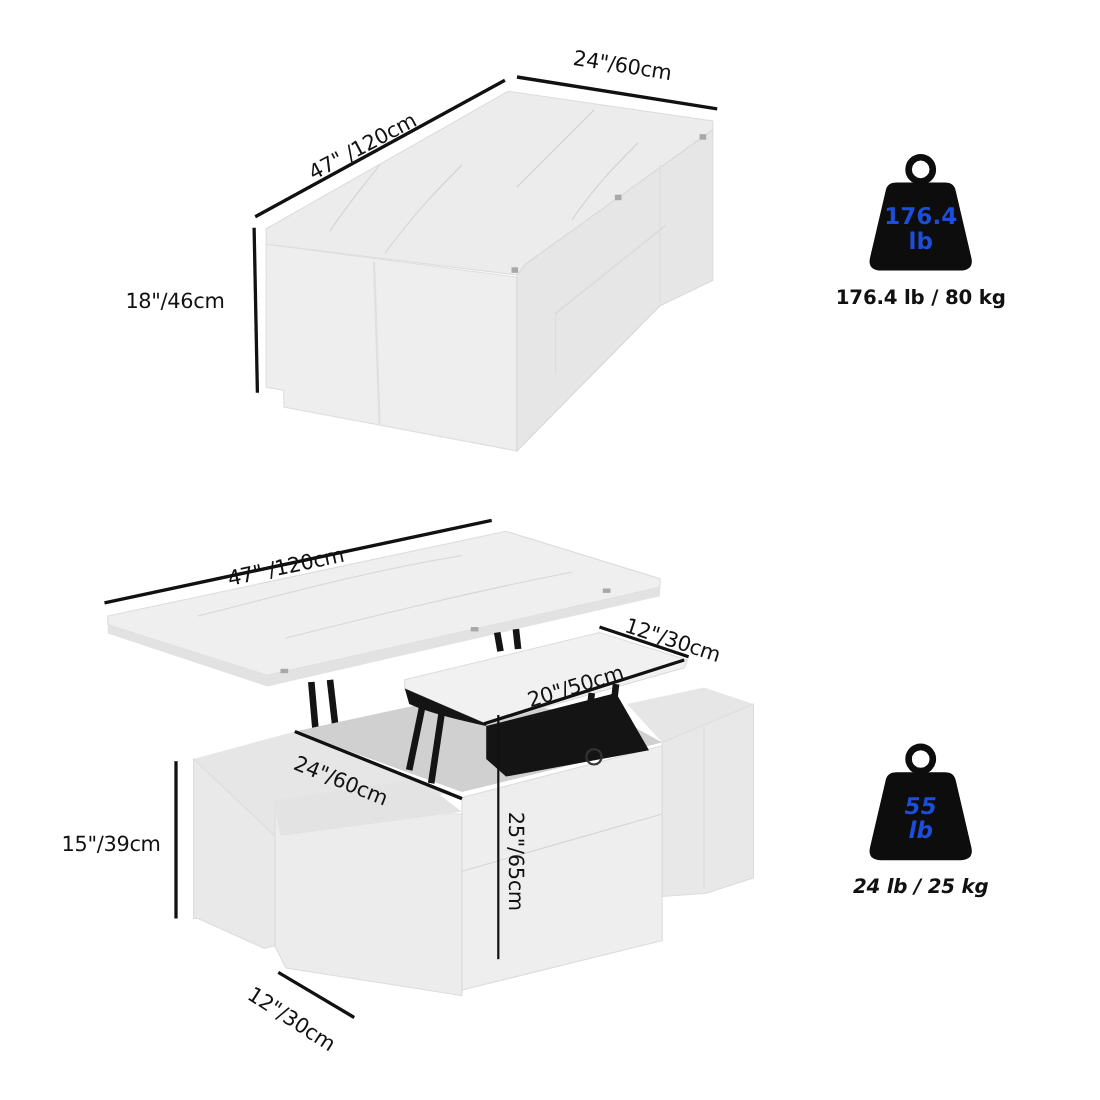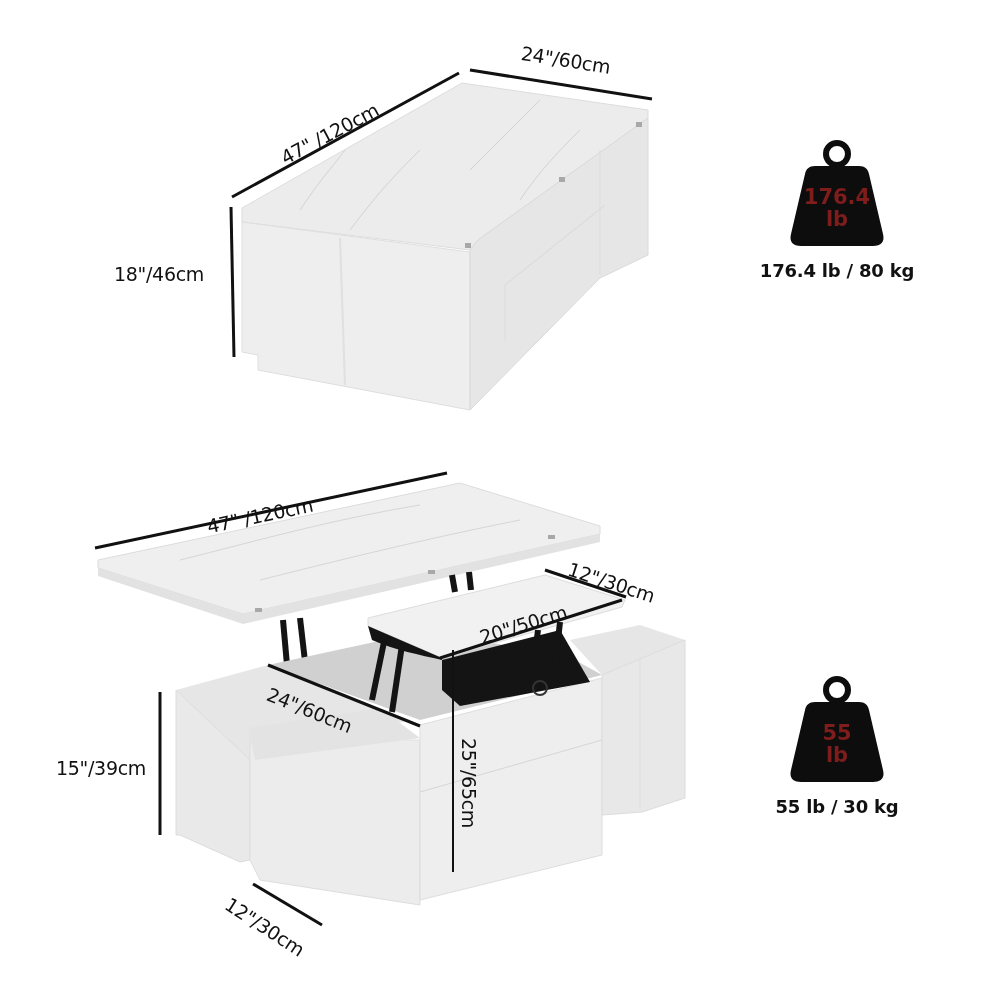--- a/index.html
+++ b/index.html
@@ -6,21 +6,21 @@
   body { width: 1000px; height: 1000px; position: relative; overflow: hidden;
          font-family: "DejaVu Sans", "Liberation Sans", sans-serif; color: #111; }
   .canvas { position: absolute; left: 0; top: 0; width: 1000px; height: 1000px; }
   svg.art { position: absolute; left: 0; top: 0; }
   .dim { position: absolute; font-size: 19px; font-weight: 400; color: #111;
          white-space: nowrap; transform-origin: 0 0; letter-spacing: -0.3px; }
   .weight-block { position: absolute; width: 220px; text-align: center; }
   .weight-icon { position: relative; width: 96px; height: 112px; margin: 0 auto; }
   .weight-icon svg { position: absolute; left: 0; top: 0; }
   .weight-icon .wv { position: absolute; left: 0; width: 96px; text-align: center;
-                     color: #7f1d1d; font-weight: 700; font-size: 21px; line-height: 22px; }
+                     color: #1d4ed8; font-weight: 700; font-size: 21px; line-height: 22px; }
   .weight-caption { font-weight: 700; font-size: 18px; margin-top: 12px; letter-spacing: -0.2px; }
 </style>
 </head>
 <body>
 
 <div class="canvas">
 
   <svg class="art" width="1000" height="1000">
 
     <polygon points="242,208 462,83 648,110 648,118 478,240 470,250 242,222" fill="#ececec" stroke="#dcdcdc" stroke-width="1"></polygon>
@@ -107,25 +107,25 @@
       <svg width="96" height="112" viewBox="0 0 96 112">
         <circle cx="48" cy="18" r="11" fill="none" stroke="#0d0d0d" stroke-width="6"></circle>
         <path d="M26,30 L70,30 C76,30 79,33 80,38 L94,98 C96,106 92,110 84,110 L12,110 C4,110 0,106 2,98 L16,38 C17,33 20,30 26,30 Z" fill="#0d0d0d"></path>
       </svg>
       <div class="wv" style="top:50px;">176.4</div>
       <div class="wv" style="top:72px;">lb</div>
     </div>
     <div class="weight-caption">176.4 lb / 80 kg</div>
   </div>
 
-  <div class="weight-block" style="left:727px; top:672px;">
+  <div class="weight-block" style="left:727px; top:672px;font-style:italic;">
     <div class="weight-icon">
       <svg width="96" height="112" viewBox="0 0 96 112">
         <circle cx="48" cy="18" r="11" fill="none" stroke="#0d0d0d" stroke-width="6"></circle>
         <path d="M26,30 L70,30 C76,30 79,33 80,38 L94,98 C96,106 92,110 84,110 L12,110 C4,110 0,106 2,98 L16,38 C17,33 20,30 26,30 Z" fill="#0d0d0d"></path>
       </svg>
       <div class="wv" style="top:50px;">55</div>
       <div class="wv" style="top:72px;">lb</div>
     </div>
-    <div class="weight-caption">55 lb / 30 kg</div>
+    <div class="weight-caption">24 lb / 25 kg</div>
   </div>
 
 </div>
 
 </body></html>

